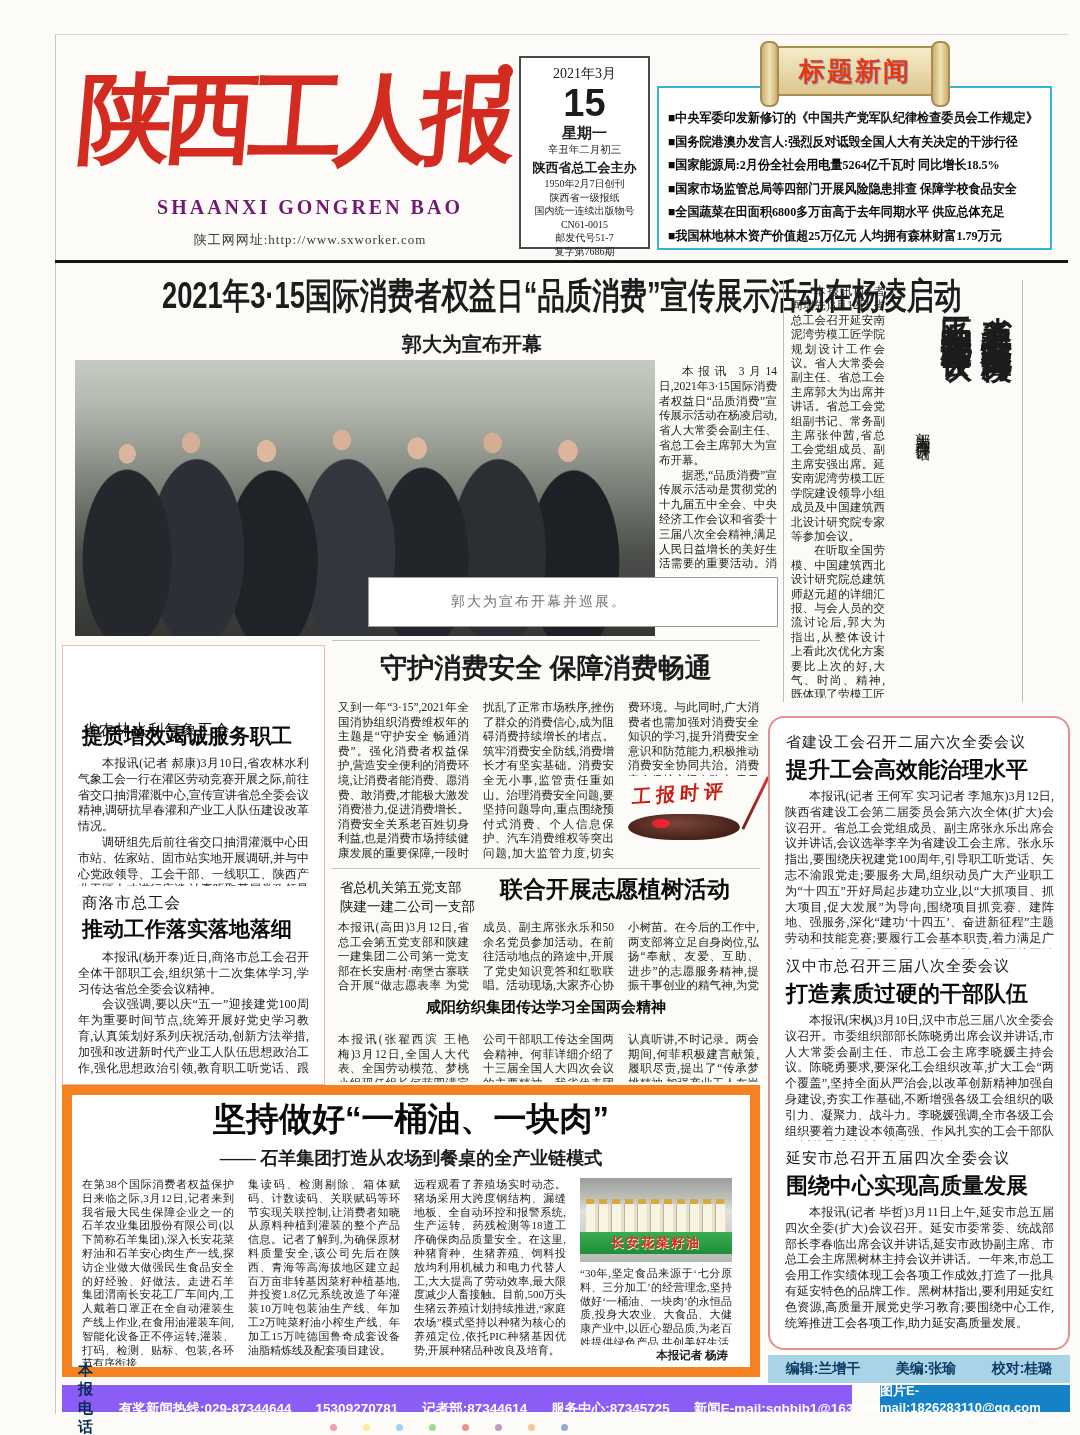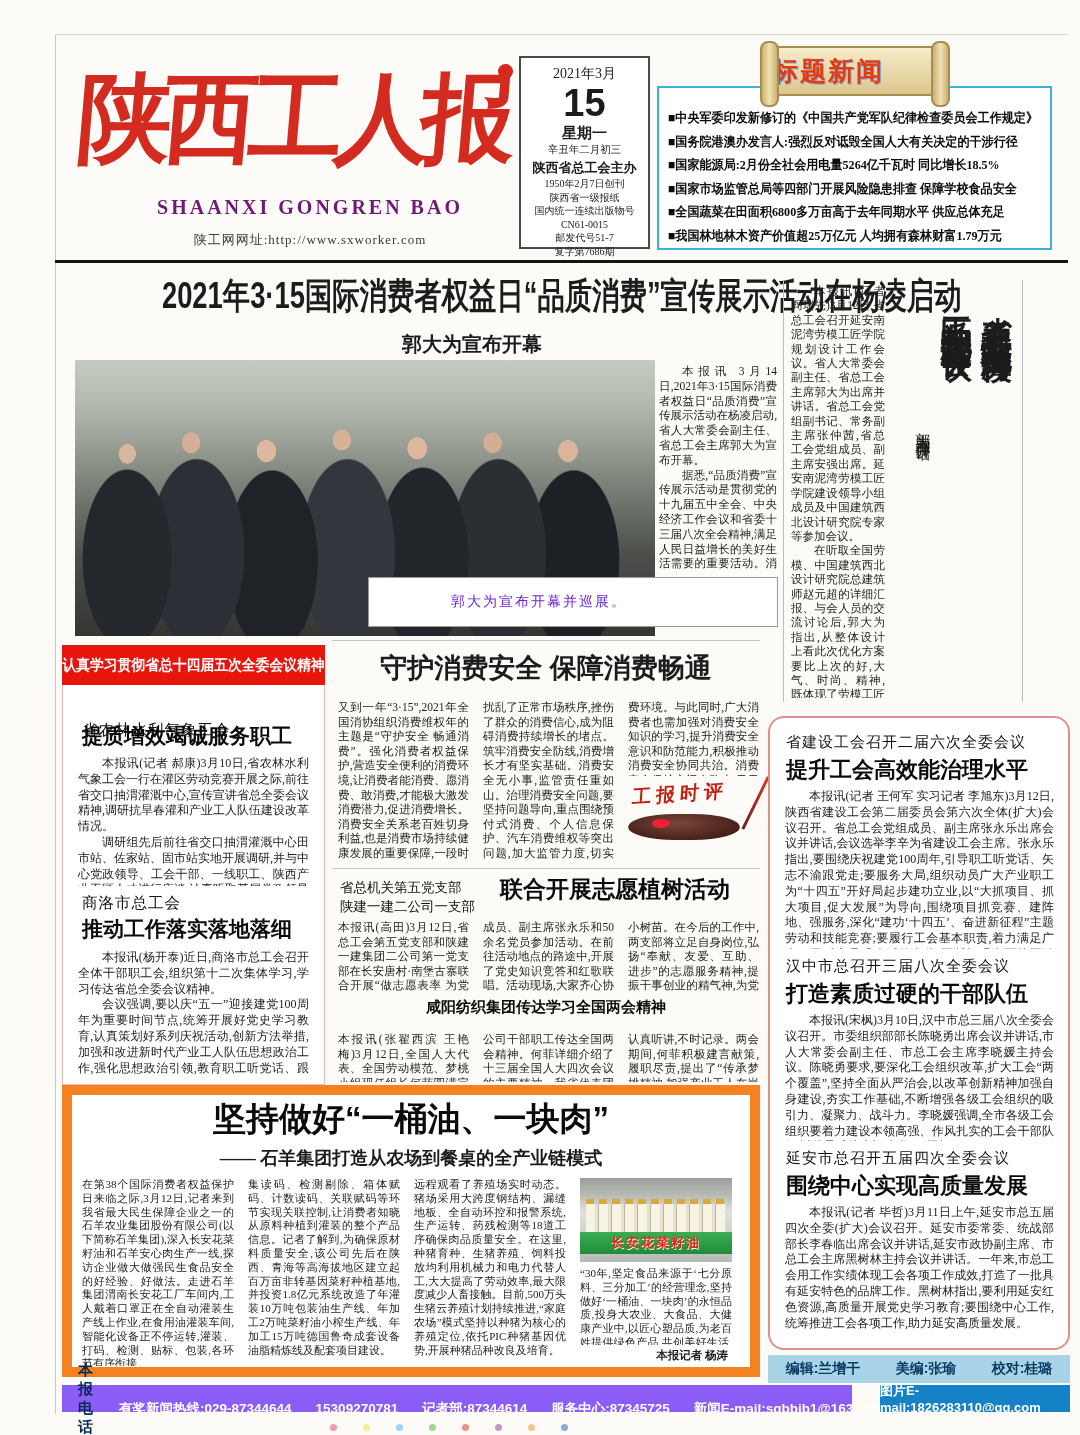--- a/index.html
+++ b/index.html
@@ -23,21 +23,21 @@
     text-align:center; padding-top:7px; }
   .db-month { font-size:14px; }
   .db-day { font-size:38px; font-weight:bold; line-height:40px; font-family:Liberation Sans, sans-serif; }
   .db-week { font-size:15px; font-weight:bold; line-height:20px; }
   .db-lunar { font-size:10.5px; line-height:14px; }
   .db-org { font-size:13px; font-weight:bold; line-height:18px; margin-top:2px; }
   .db-s { font-size:10px; line-height:13.5px; color:#222; }
 
   .hl-box { left:657px; top:86px; width:395px; height:164px; border:2.5px solid #36b3d6; background:#fff; }
   .hl-banner { left:770px; top:46px; width:170px; height:50px; background:linear-gradient(#f6ecc9,#dcc68e);
-    border:2px solid #a98c4f; border-radius:6px; display:flex; align-items:center; }
+    border:2px solid #a98c4f; border-radius:6px; display:flex; align-items:center; justify-content:center; }
   .hl-banner::before,.hl-banner::after { content:""; position:absolute; top:-7px; width:15px; height:62px;
     background:linear-gradient(90deg,#cbb070,#efe2b4,#cbb070); border:2px solid #a98c4f; border-radius:8px; }
   .hl-banner::before { left:-12px; } .hl-banner::after { right:-12px; }
   .hl-banner-text { font-size:26px; font-weight:bold; color:#e8380d; letter-spacing:2px;
     text-shadow:1px 1px 0 #7f9fd0; font-family:"Liberation Sans",sans-serif; }
   .hl-items { left:668px; top:106px; width:377px; }
   .hl-item { font-size:13px; font-weight:bold; line-height:23.5px; white-space:nowrap;
     transform:scaleX(0.93); transform-origin:left center; color:#0d0d0d; }
 
   .rule { left:55px; top:260px; width:1013px; height:3px; background:#151515; }
@@ -58,21 +58,21 @@
       radial-gradient(16px 18px at 85% 33%, #dab59c 60%, transparent 62%),
       radial-gradient(45px 90px at 9% 72%, #24272b 98%, transparent 100%),
       radial-gradient(48px 95px at 21% 70%, #2c3036 98%, transparent 100%),
       radial-gradient(46px 92px at 34% 73%, #1f2226 98%, transparent 100%),
       radial-gradient(48px 95px at 47% 70%, #33373d 98%, transparent 100%),
       radial-gradient(46px 92px at 60% 72%, #22252a 98%, transparent 100%),
       radial-gradient(48px 95px at 73% 70%, #2b2f34 98%, transparent 100%),
       radial-gradient(46px 92px at 86% 73%, #1d2024 98%, transparent 100%),
       linear-gradient(180deg,#c6cbc2 0%,#b4b9af 16%,#9aa096 30%,#767b73 48%,#4c4f4b 70%,#343633 100%); }
   .lead-caption { left:368px; top:577px; width:410px; height:50px; background:#fff; border:1px solid #9a9a9a;
-    display:flex; align-items:center; padding-left:82px; font-size:14px; letter-spacing:2px; color:#6d28d9; }
+    display:flex; align-items:center; padding-left:82px; font-size:14px; letter-spacing:2px; color:#737373; }
   .lead-col { left:659px; top:364px; width:118px; height:206px; overflow:hidden; font-size:11.5px;
     line-height:14.8px; text-align:justify; }
   .para { text-indent:2em; margin:0; }
   .vdiv { width:1px; background:#bcbcbc; }
   .vd1 { left:783px; top:280px; height:422px; }
   .vd2 { left:1022px; top:280px; height:422px; }
   .right-col { left:791px; top:284px; width:94px; height:414px; overflow:hidden; font-size:11.5px;
     line-height:14.4px; text-align:justify; }
   .vtitle { left:892px; top:292px; width:124px; height:406px; writing-mode:vertical-rl; }
   .vt-line { font-size:31px; font-weight:900; font-family:"Liberation Sans",sans-serif; letter-spacing:3px;
@@ -220,23 +220,20 @@
     <p class="para">在听取全国劳模、中国建筑西北设计研究院总建筑师赵元超的详细汇报、与会人员的交流讨论后,郭大为指出,从整体设计上看此次优化方案要比上次的好,大气、时尚、精神,既体现了劳模工匠特色又融入了延安元素,彰显出了工匠精神。要突出共享共建,把劳模精神、工匠精神贯穿方案优化和学院建设的全过程。因地制宜,博采众长,从细节入手,设立劳模工匠技能展示室等,让“小技能、大技术”的理念在劳模工匠学院得到具体体现。要把规划设计与党史学习教育结合起来,注重历史传承,充分展现红色文化、地域文化和劳模工匠文化,运用现代化手段,精雕细琢,努力建设全国一流劳模工匠学院。</p>
   </div>
   <div class="abs vtitle">
     <div class="vt-line">省总工会召开延安南泥湾劳模</div>
     <div class="vt-line">工匠学院规划设计工作会议</div>
     <div class="vt-sub">郭大为出席并讲话</div>
   </div>
   <div class="abs vdiv vd2"></div>
 
   <div class="abs left-box"></div>
-  <div class="abs left-banner">
-    <span>认真学习贯彻省总十四届五次全委会议精神</span>
-  </div>
   <div class="abs kicker lb-k1">省农林水利气象工会</div>
   <div class="abs a-head lb-h1">提质增效竭诚服务职工</div>
   <div class="abs body-txt lb-b1">
     <p class="para">本报讯(记者 郝康)3月10日,省农林水利气象工会一行在灌区劳动竞赛开展之际,前往省交口抽渭灌溉中心,宣传宣讲省总全委会议精神,调研抗旱春灌和产业工人队伍建设改革情况。</p>
     <p class="para">调研组先后前往省交口抽渭灌溉中心田市站、佐家站、固市站实地开展调研,并与中心党政领导、工会干部、一线职工、陕西产业工匠人才进行座谈,认真听取基层党政领导和广大职工对工会工作的建议意见,表示将继续提质增效竭诚服务职工,以主题劳动和技能竞赛为抓手,强化“勤快严实精细廉”工作作风,激发担当作为的干事活力。</p>
   </div>
   <div class="abs kicker lb-k2">商洛市总工会</div>
   <div class="abs a-head lb-h2">推动工作落实落地落细</div>
   <div class="abs body-txt lb-b2">
     <p class="para">本报讯(杨开泰)近日,商洛市总工会召开全体干部职工会,组织第十二次集体学习,学习传达省总全委会议精神。</p>

